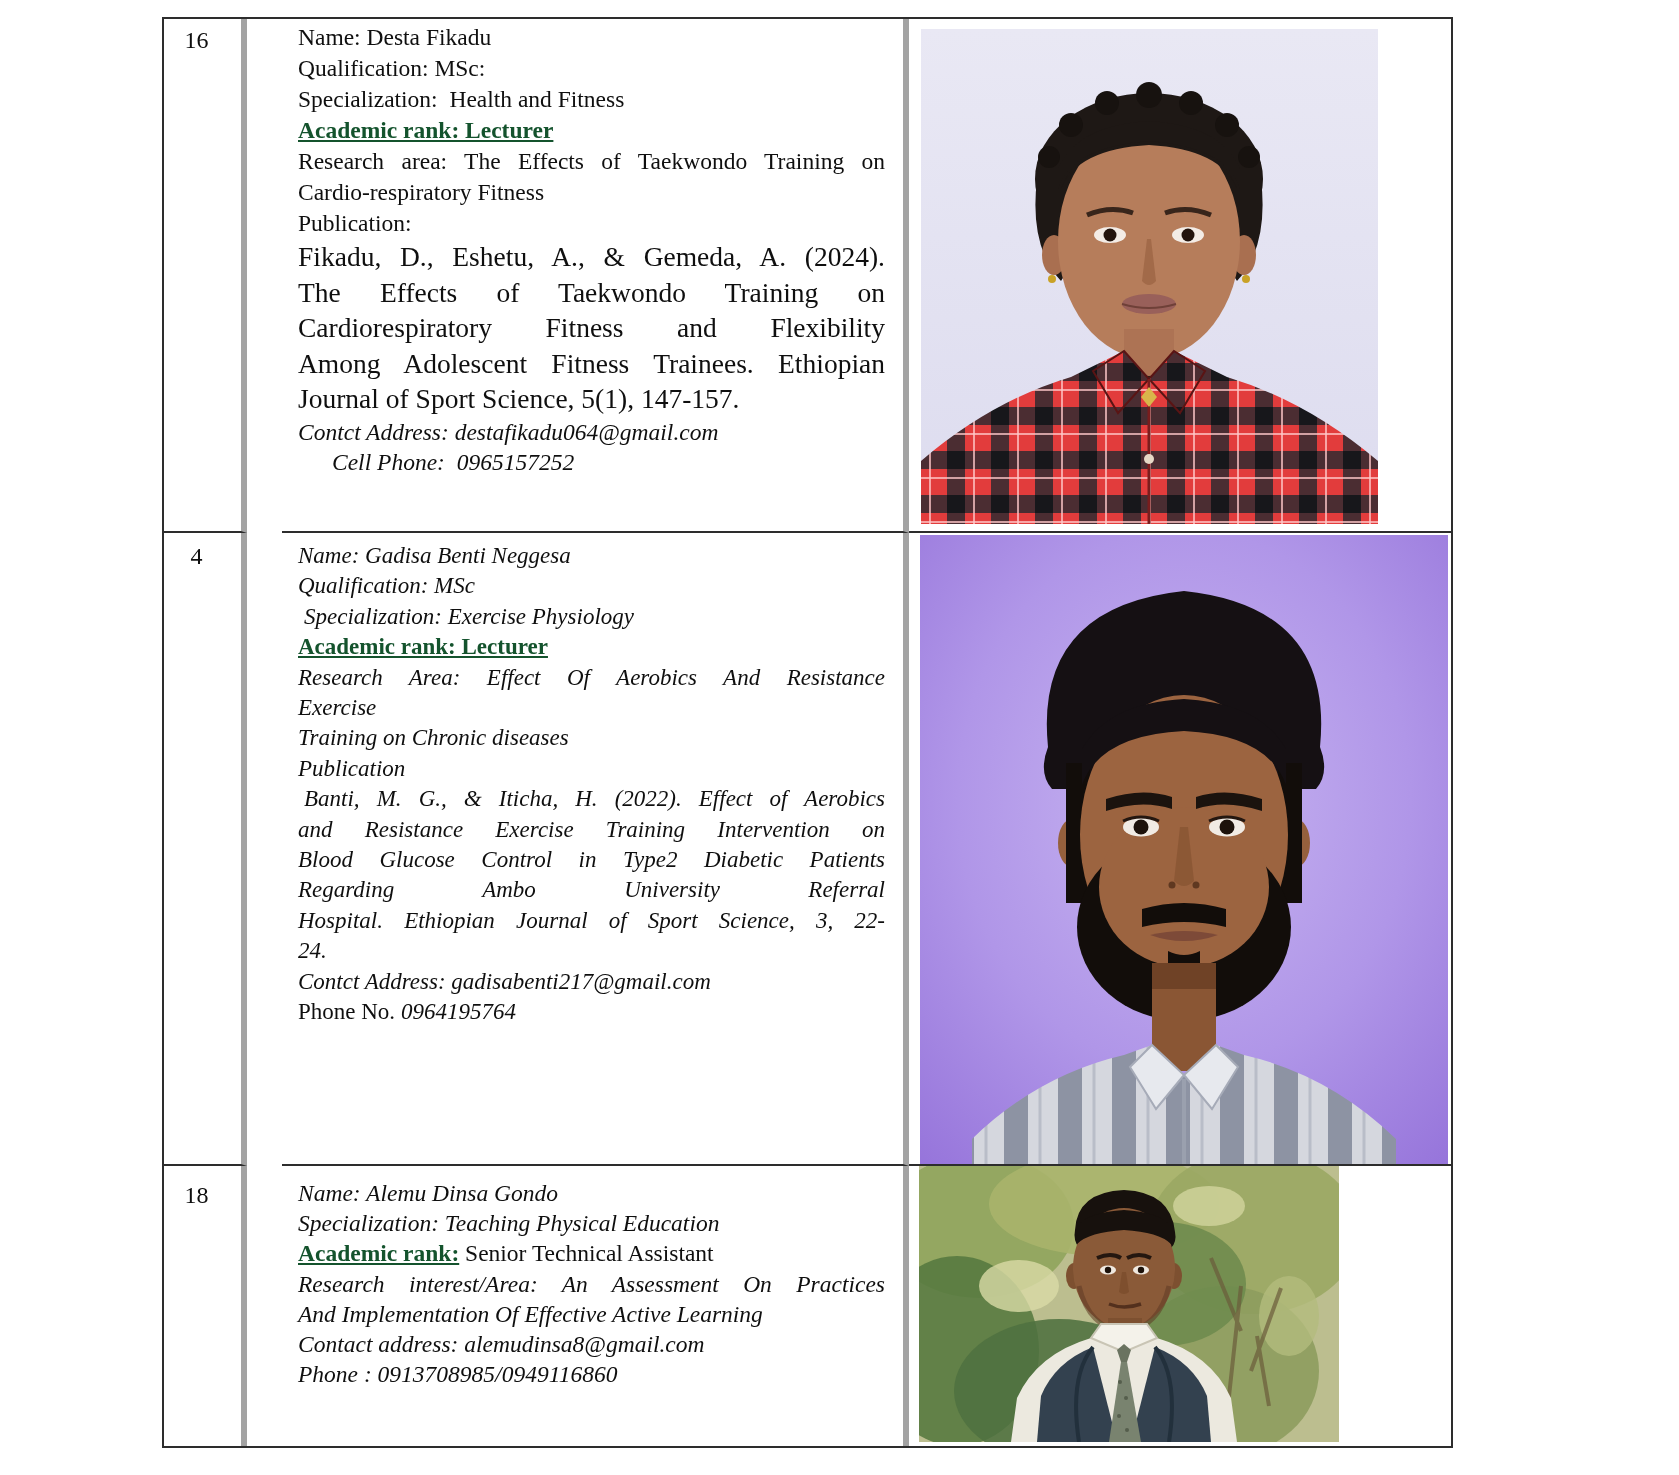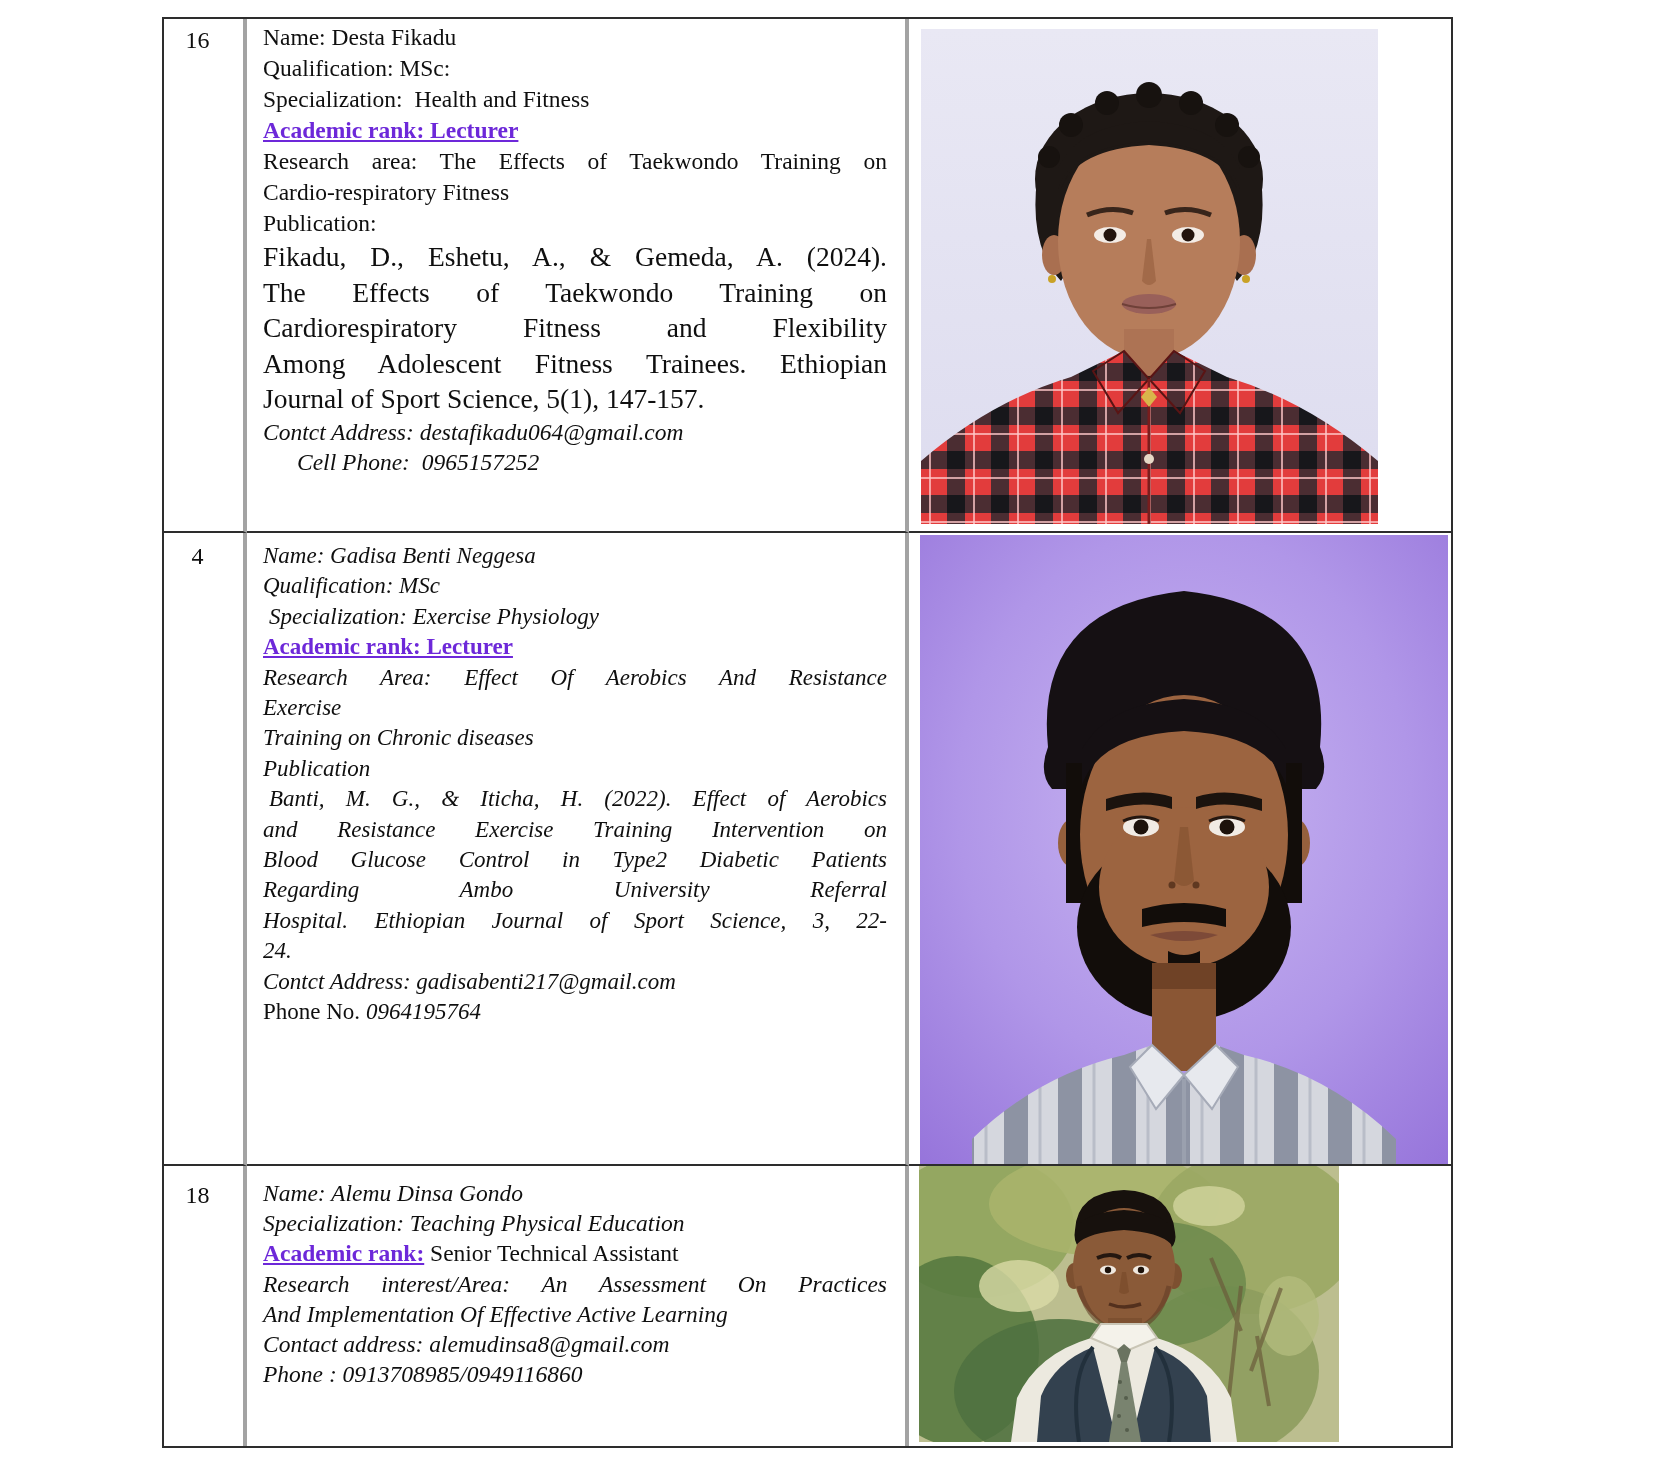--- a/index.html
+++ b/index.html
@@ -9,42 +9,42 @@
     -webkit-font-smoothing:antialiased;
   }
   .doc-table{
     position:absolute;left:162px;top:17px;width:1287px;height:1427px;
     border:2px solid #2d2d2d;display:grid;
     grid-template-columns:83px 662px 1fr;
     grid-template-rows:514px 633px 1fr;
     background:#fff;
   }
   .cell{box-sizing:border-box;position:relative;overflow:hidden;
-        border-right:4px solid #a3a3a3;border-bottom:2px solid #2d2d2d;}
+        border-right:6px solid #a3a3a3;border-bottom:2px solid #2d2d2d;}
   .cell.last-col{border-right:none;}
   .cell.last-row{border-bottom:none;}
   .c-num{font-size:24px;text-align:center;padding-right:12px;}
   .c-num.p16{padding-top:8px;} .c-num.p17{padding-top:10px;} .c-num.p18{padding-top:16px;}
-  .c-text{padding:16px 18px 0 16px;}
+  .c-text{padding:16px 18px 0 16px;margin-left:35px;}
   .c-text.p16{padding-top:3px;} .c-text.p17{padding-top:8px;} .c-text.p18{padding-top:12px;}
   p{margin:0;}
   
   .b16{font-size:23.5px;line-height:31px;}
   .cit16{font-size:27.5px;line-height:35.5px;}
   .sm16{font-size:23.5px;line-height:30px;font-style:italic;}
   .indent{ text-indent:34px; }
   
   .b17{font-size:23px;line-height:30.4px;font-style:italic;}
   .b18{font-size:23.5px;line-height:30.2px;font-style:italic;}
   .jl{text-align:justify;text-align-last:justify;}
   .lead{padding-left:6px;}
   .bold{font-weight:normal;}
   .it{}
   .up{font-style:normal;}
-  .link{color:#6d28d9;font-weight:bold;text-decoration:underline;font-style:normal;}
+  .link{color:#14532d;font-weight:bold;text-decoration:underline;font-style:normal;}
   .photo-box{position:absolute;}
   .photo-box svg{display:block;}
 </style>
 </head>
 <body>
 
 <div class="doc-table">
 
   <div class="cell c-num p16">
     <span>16</span>

